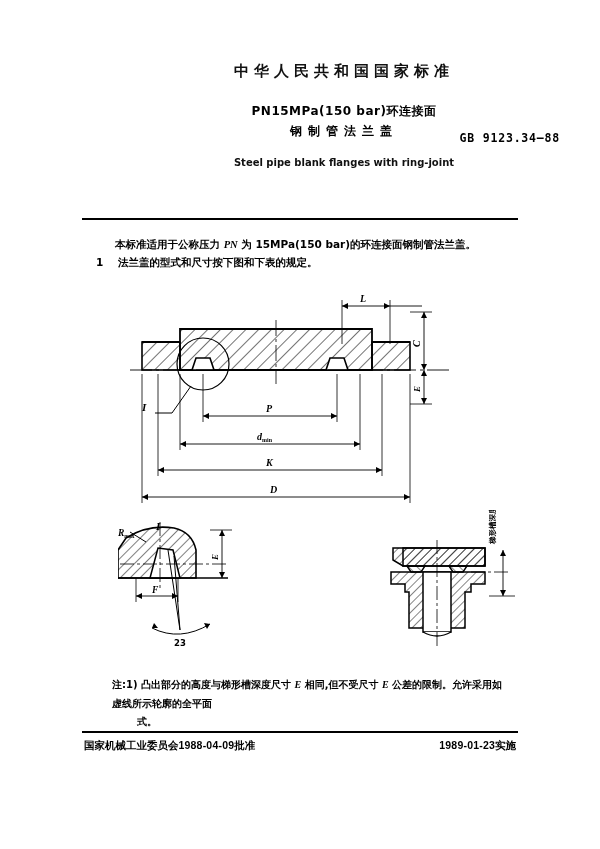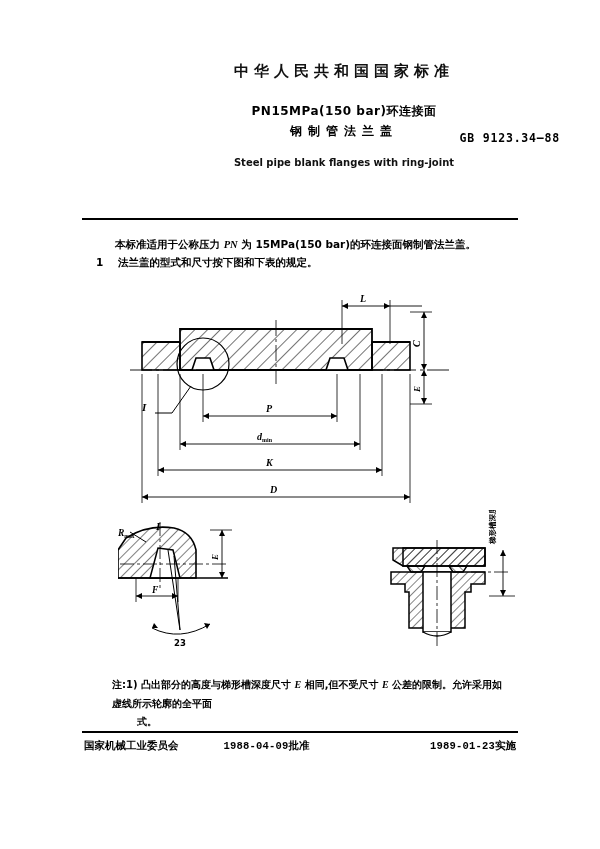--- a/index.html
+++ b/index.html
@@ -166,23 +166,22 @@
   .footer-right {
     position: absolute;
     right: 84px;
     top: 739px;
     font-family: "DejaVu Sans", "Liberation Sans", sans-serif;
     font-weight: bold;
     font-size: 10.5px;
     color: #000;
   }
   .fdate {
-    font-family: Liberation Mono, monospace;
+    font-family: Liberation Sans, sans-serif;
     letter-spacing: 0.2px;
-    padding-left: 45px;
   }
 </style>
 </head>
 <body>
 
 <div class="page">
 
   <div class="header-block">
     <div class="national-line">中华人民共和国国家标准</div>
     <div class="title-main">

